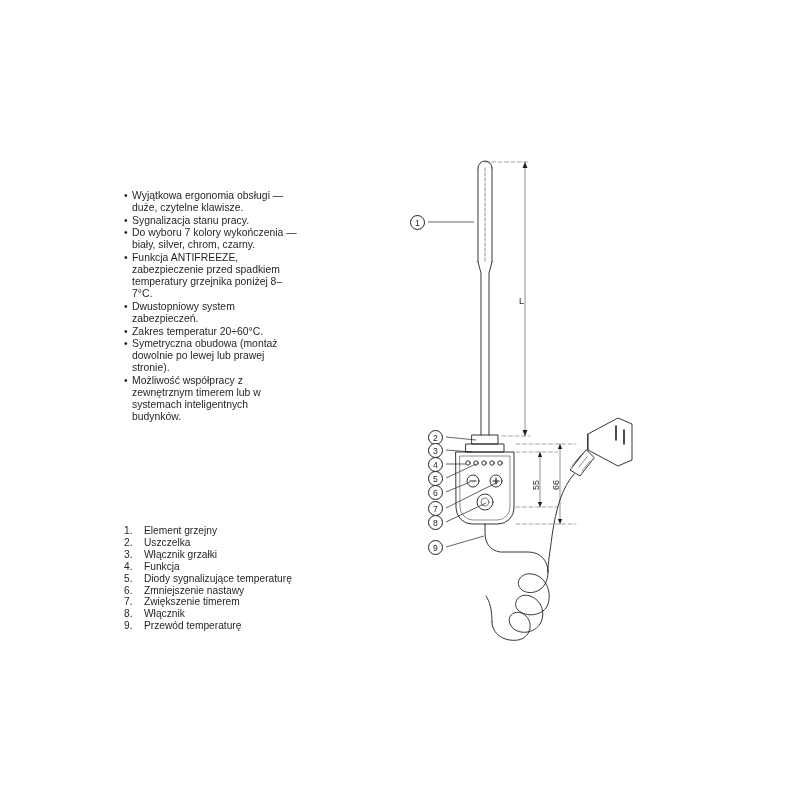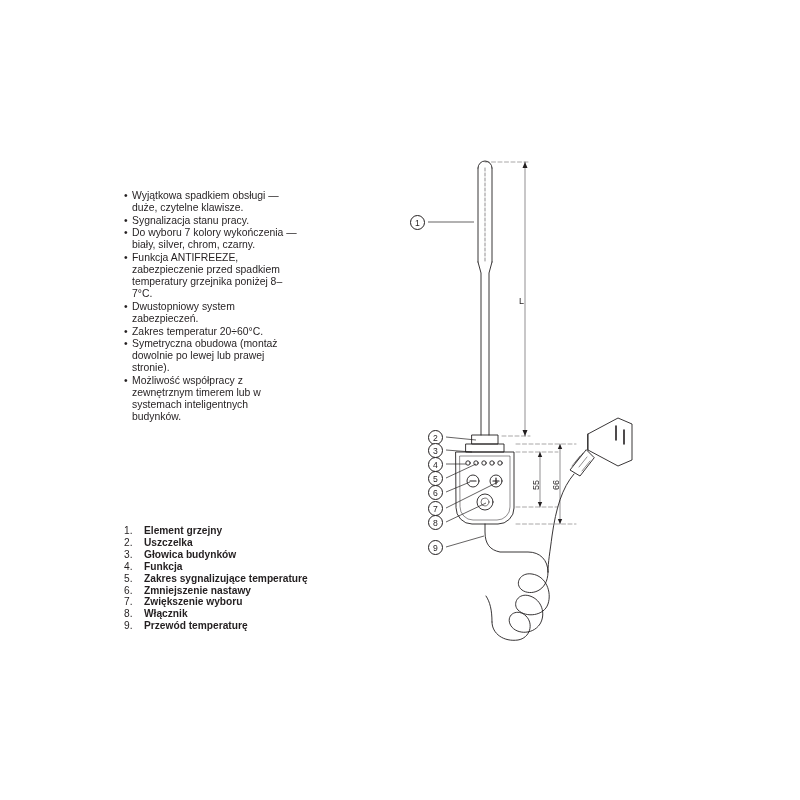--- a/index.html
+++ b/index.html
@@ -50,21 +50,21 @@
     line-height: 11.9px;
   }
   #legend .row {
     display: flex;
   }
   #legend .num {
     width: 20px;
     flex: 0 0 20px;
     text-align: left;
   }
-  #legend .ltext { flex: 1 1 auto; font-weight: bold; }
+  #legend .ltext { flex: 1 1 auto; }
 
   
   #drawing {
     position: absolute;
     left: 380px;
     top: 140px;
     width: 400px;
     height: 520px;
   }
   #drawing svg { display: block; }
@@ -96,21 +96,21 @@
   }
 </style>
 </head>
 <body>
 
 <div id="page">
 
   <div id="features">
     <div class="feat">
       <span class="bullet">•</span>
-      <span class="ftext">Wyjątkowa spadkiem obsługi — duże, czytelne klawisze.</span>
+      <span class="ftext">Wyjątkowa ergonomia obsługi — duże, czytelne klawisze.</span>
     </div>
     <div class="feat">
       <span class="bullet">•</span>
       <span class="ftext">Sygnalizacja stanu pracy.</span>
     </div>
     <div class="feat">
       <span class="bullet">•</span>
       <span class="ftext">Do wyboru 7 kolory wykończenia — biały, silver, chrom, czarny.</span>
     </div>
     <div class="feat">
@@ -139,37 +139,37 @@
     <div class="row">
       <span class="num">1.</span>
       <span class="ltext">Element grzejny</span>
     </div>
     <div class="row">
       <span class="num">2.</span>
       <span class="ltext">Uszczelka</span>
     </div>
     <div class="row">
       <span class="num">3.</span>
-      <span class="ltext">Głowica budynków</span>
+      <span class="ltext">Włącznik grzałki</span>
     </div>
     <div class="row">
       <span class="num">4.</span>
       <span class="ltext">Funkcja</span>
     </div>
     <div class="row">
       <span class="num">5.</span>
-      <span class="ltext">Zakres sygnalizujące temperaturę</span>
+      <span class="ltext">Diody sygnalizujące temperaturę</span>
     </div>
     <div class="row">
       <span class="num">6.</span>
       <span class="ltext">Zmniejszenie nastawy</span>
     </div>
     <div class="row">
       <span class="num">7.</span>
-      <span class="ltext">Zwiększenie wyboru</span>
+      <span class="ltext">Zwiększenie timerem</span>
     </div>
     <div class="row">
       <span class="num">8.</span>
       <span class="ltext">Włącznik</span>
     </div>
     <div class="row">
       <span class="num">9.</span>
       <span class="ltext">Przewód temperaturę</span>
     </div>
   </div>

